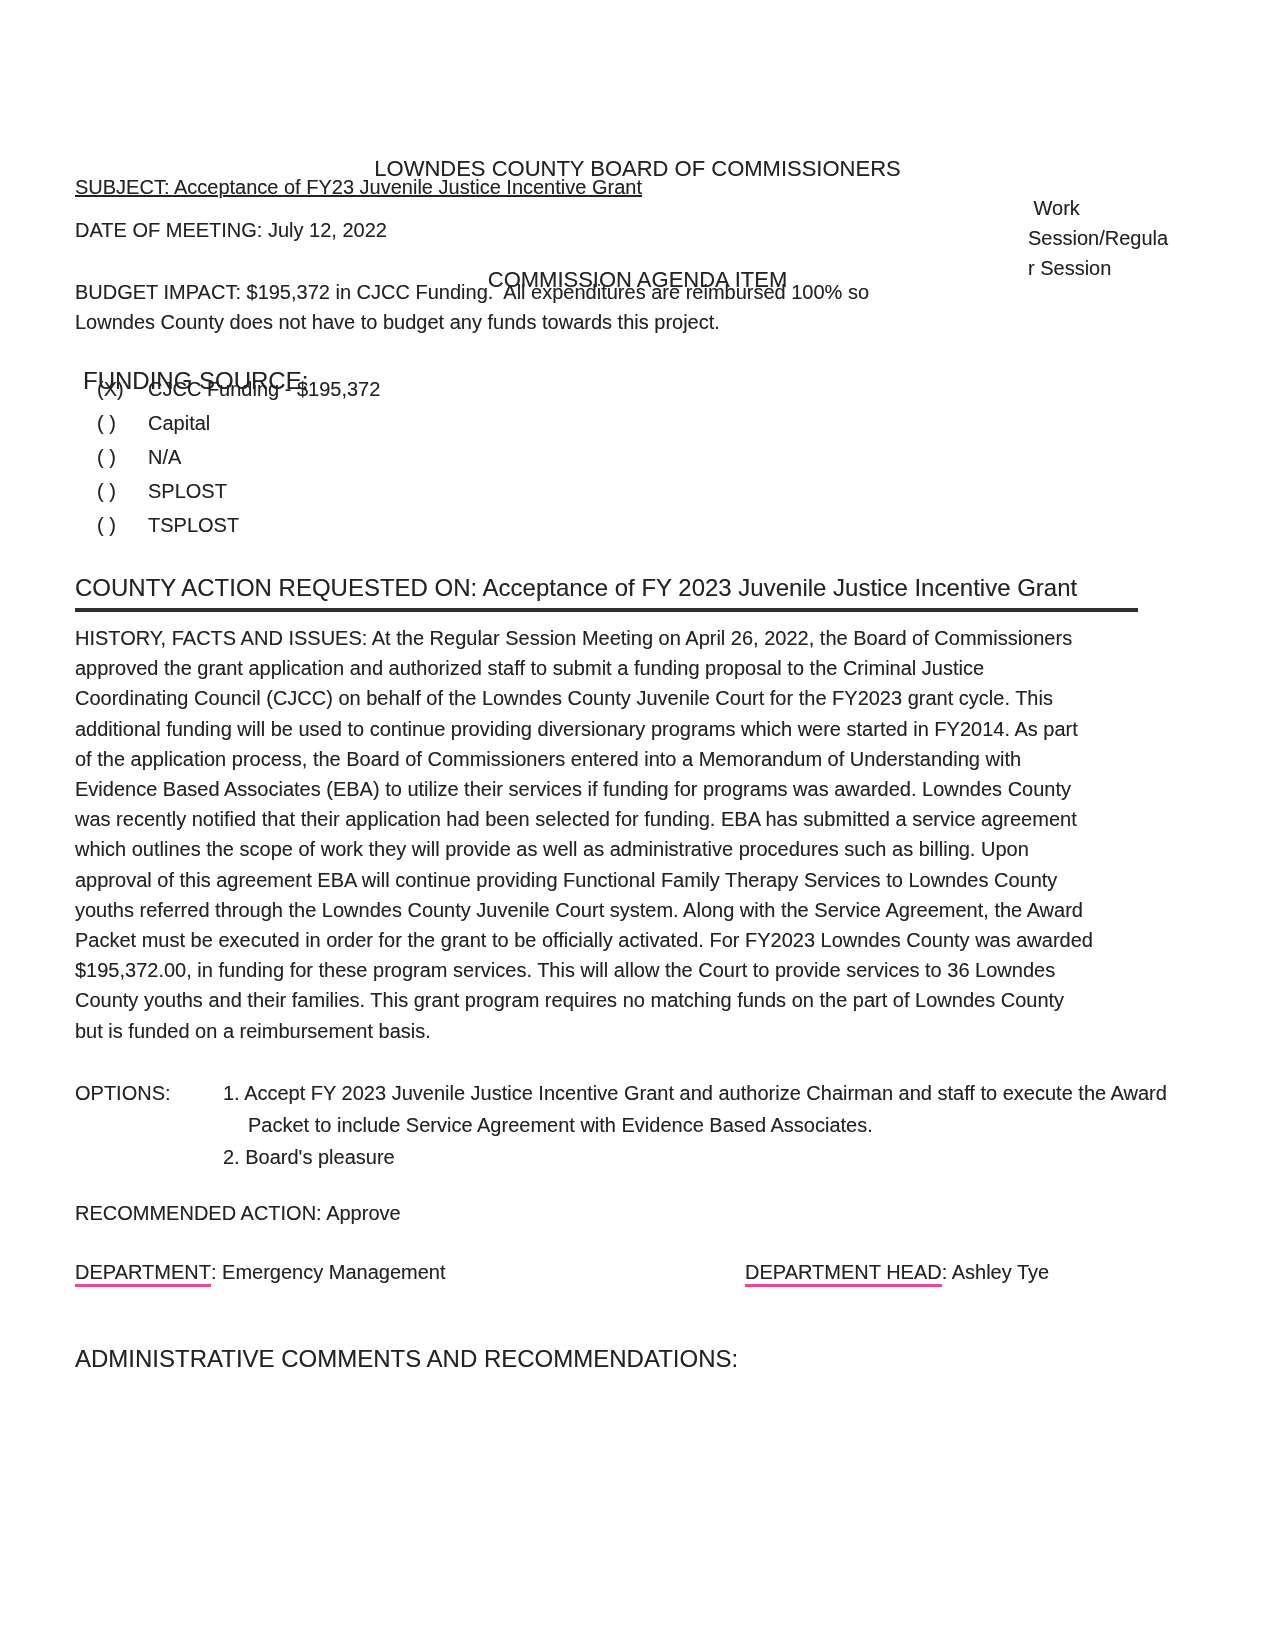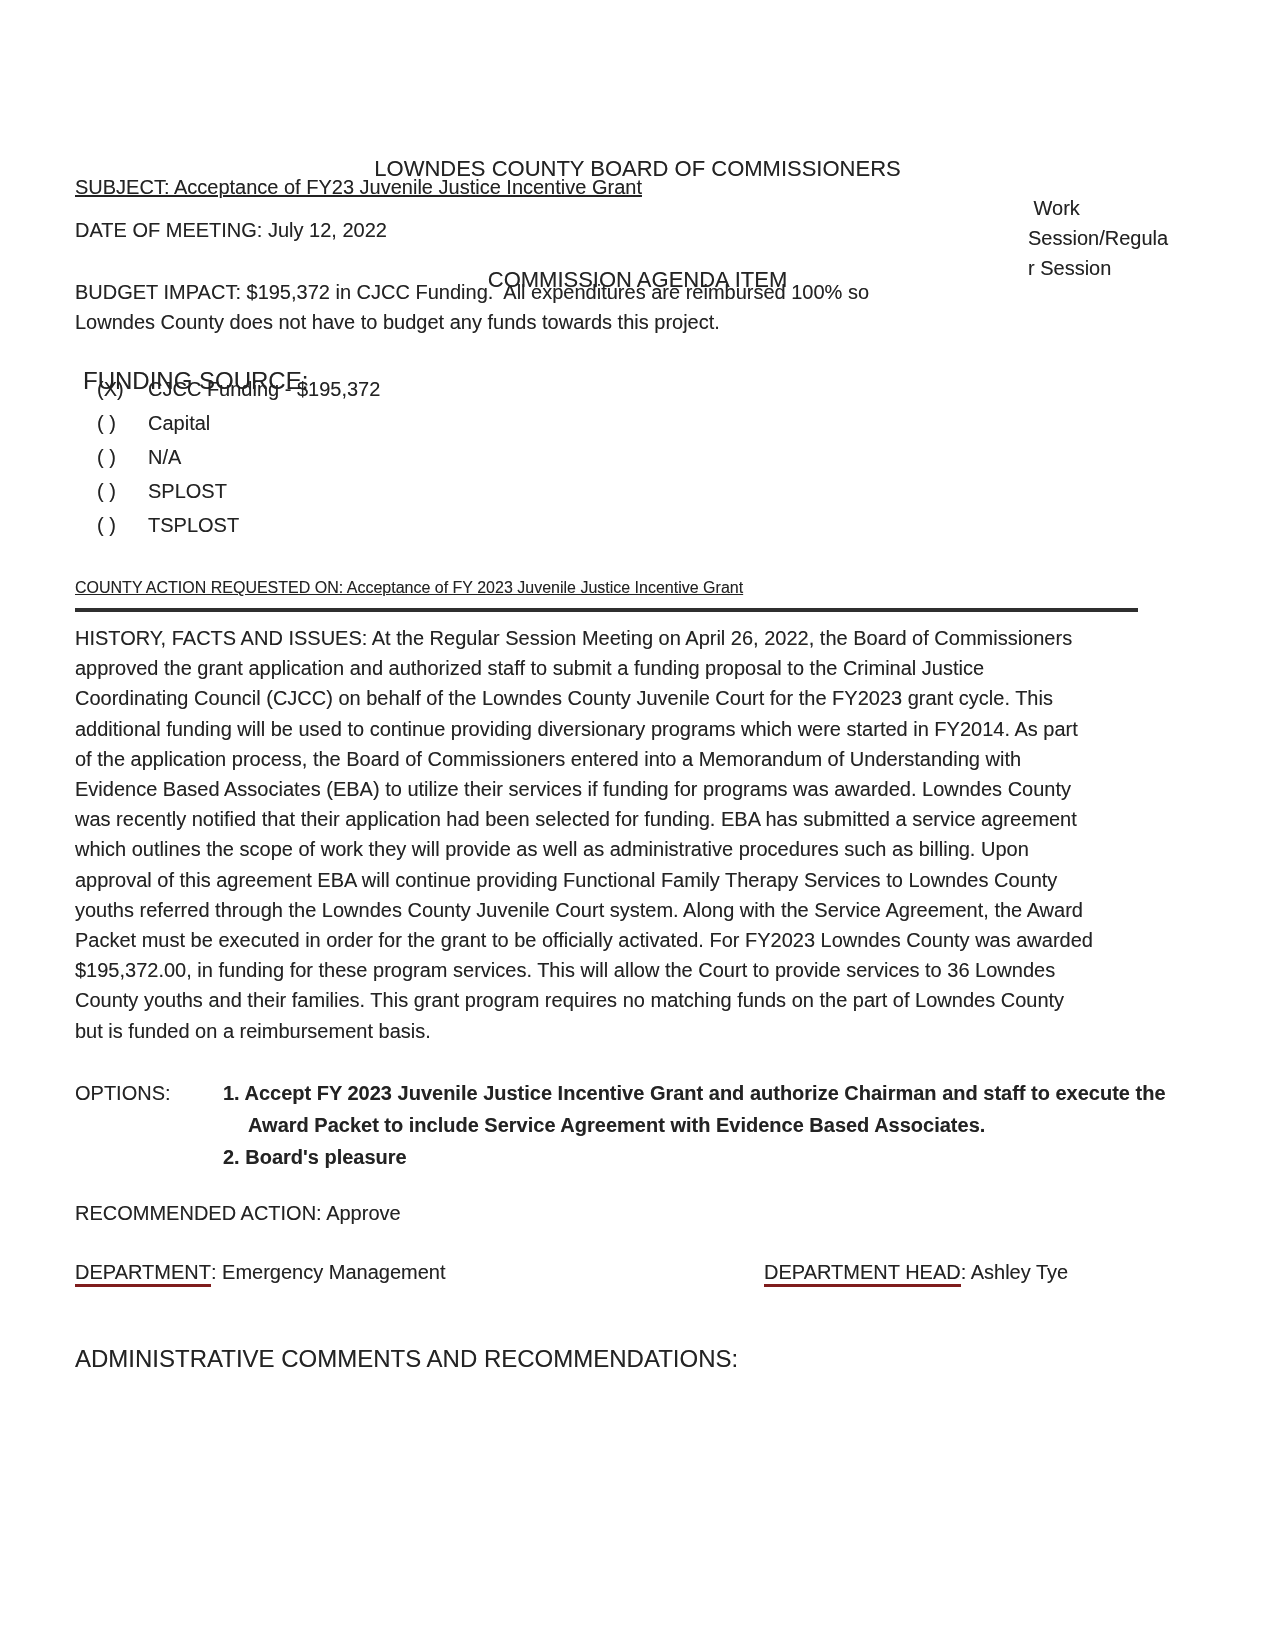--- a/index.html
+++ b/index.html
@@ -33,44 +33,43 @@
   .budget-line    { top: 277px; left: 75px; width: 872px; font-size: 20px; line-height: 30px; white-space: pre-wrap; }
   .funding-label  { top: 338px; left: 83px; font-size: 24px; line-height: 30px; margin-top: 28px; }
 
   .funding-list   { top: 372px; left: 97px; font-size: 20px; }
   .funding-row    { display: flex; height: 34px; line-height: 34px; }
   .funding-marker { width: 51px; flex: 0 0 51px; white-space: pre; }
   .funding-name   { white-space: pre; }
 
   .county-action {
     top: 575px; left: 75px; width: 1063px;
-    font-size: 16px; line-height: 26px;
+    font-size: 24px; line-height: 26px;
     padding-bottom: 7px;
     border-bottom: 4px solid #2f2f2f;
-    text-decoration: underline;
   }
 
   .history-par {
     top: 623px; left: 75px; width: 1020px;
     font-size: 20px; line-height: 30.2px;
     white-space: pre-wrap;
   }
 
   .options-block { top: 1077px; left: 75px; display: flex; font-size: 20px; line-height: 32px; gap: 48px; }
   .options-label { flex: 0 0 100px; }
   .options-items { width: 985px; }
-  .option-item   { padding-left: 25px; text-indent: -25px; font-weight: bold; }
+  .option-item   { padding-left: 25px; text-indent: -25px; }
 
   .recommended-line { top: 1198px; left: 75px; font-size: 20px; line-height: 30px; }
 
   .dept-left  { top: 1257px; left: 75px;  font-size: 20px; line-height: 30px; }
-  .dept-right { top: 1257px; left: 745px; font-size: 20px; line-height: 30px; margin-left: 19px; }
+  .dept-right { top: 1257px; left: 745px; font-size: 20px; line-height: 30px; }
   .u-label {
     display: inline-block;
-    border-bottom: 3px solid #7f1d1d;
+    border-bottom: 3px solid #ec4899;
     padding-bottom: 1px;
     line-height: 22px;
   }
   .admin-line { top: 1344px; left: 75px; font-size: 24px; line-height: 30px; }
 </style>
 </head>
 <body>
 
 <div class="page">
 

